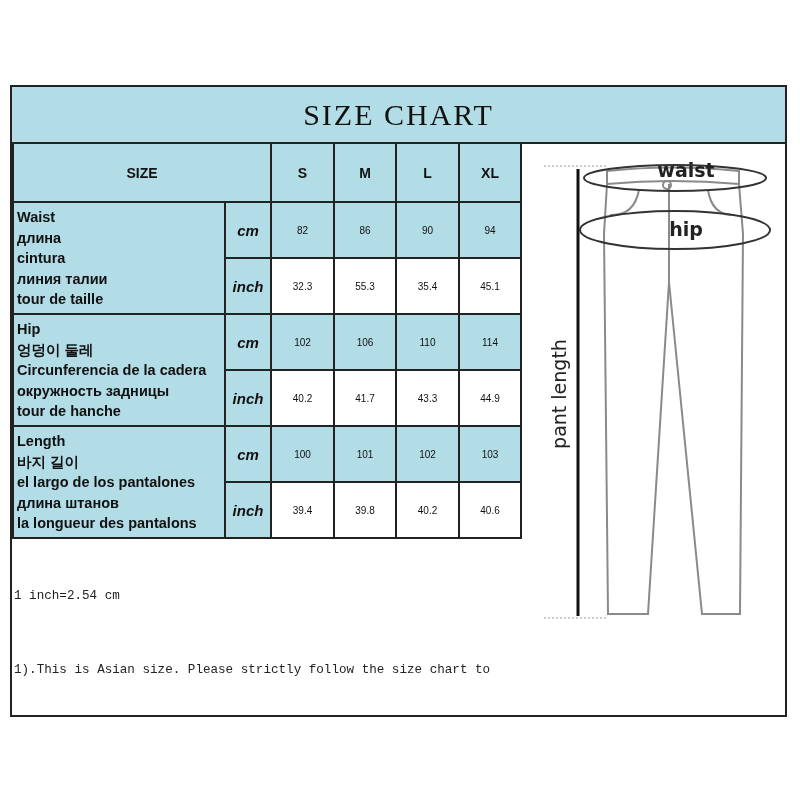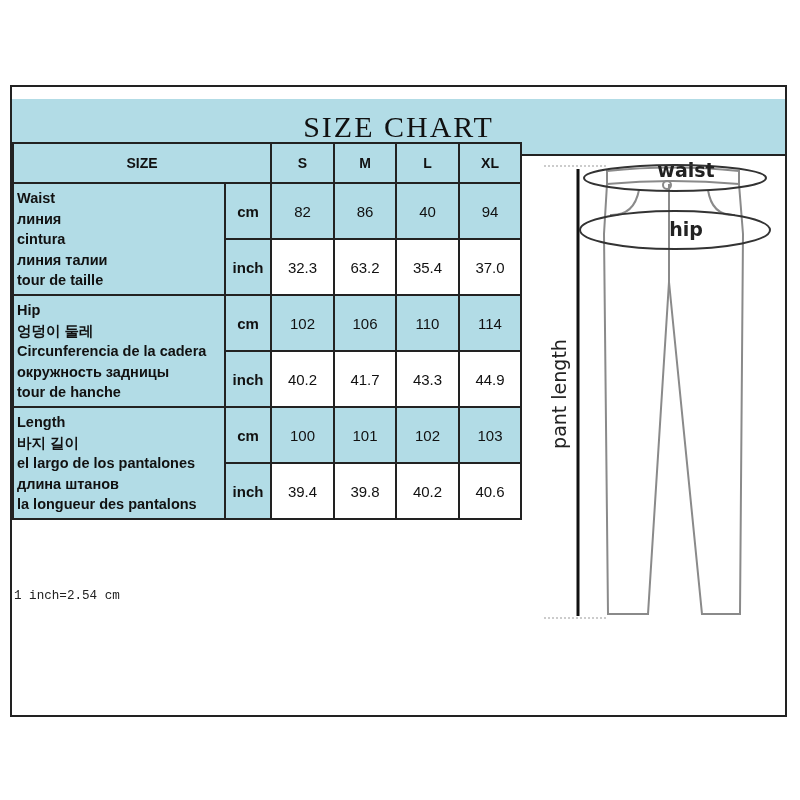--- a/index.html
+++ b/index.html
@@ -1,24 +1,24 @@
 <!DOCTYPE html>
 <html><head>
 <meta charset="utf-8">
 <style>
   html,body{margin:0;padding:0;background:#fff;}
   body{width:800px;height:800px;position:relative;overflow:hidden;font-family:"Liberation Sans",sans-serif;color:#111;}
   .frame{position:absolute;left:10px;top:85px;width:777px;height:632px;border:2px solid #222;box-sizing:border-box;background:#fff;}
-  .title{position:absolute;left:0;top:0;width:773px;height:57px;background:#b2dce6;border-bottom:2px solid #222;box-sizing:border-box;display:flex;align-items:center;justify-content:center;font-family:"Liberation Serif",serif;font-size:30px;letter-spacing:2px;margin-top:12px;}
+  .title{position:absolute;left:0;top:0;width:773px;height:57px;background:#b2dce6;border-bottom:2px solid #222;box-sizing:border-box;display:flex;align-items:center;justify-content:center;font-family:"Liberation Serif",serif;font-size:30px;letter-spacing:2px;}
   table.sc{position:absolute;left:0;top:55px;border-collapse:collapse;table-layout:fixed;}
-  table.sc td{border:2px solid #222;text-align:center;vertical-align:middle;font-size:15px;padding:0;box-sizing:border-box;}
+  table.sc td{border:2px solid #222;text-align:center;vertical-align:middle;font-size:10px;padding:0;box-sizing:border-box;}
   table.sc td.blue{background:#b2dce6;}
   table.sc td.white{background:#fff;border-radius:8px;}
   table.sc td.hdr{font-weight:bold;font-size:14px;}
-  table.sc td.unit{font-weight:bold;font-size:15px;}
+  table.sc td.unit{font-weight:bold;font-size:15px;font-style:italic;}
   table.sc td.label{text-align:left;font-weight:bold;font-size:14.5px;line-height:20.5px;padding-left:3px;vertical-align:top;padding-top:4px;}
   .notes{position:absolute;left:2px;top:463px;width:510px;font-family:"Liberation Mono",monospace;font-size:12.6px;line-height:18.5px;color:#222;white-space:pre;}
   .notes .conv{margin-bottom:18px;}
   .diagram{position:absolute;left:510px;top:57px;width:263px;height:571px;}
 </style>
 </head>
 <body>
 
 <div class="frame">
   <div class="title">SIZE CHART</div>
@@ -26,48 +26,48 @@
   <table class="sc">
     <colgroup>
       <col style="width:212px">
         <col style="width:46px">
         <col style="width:63px">
         <col style="width:62px">
         <col style="width:63px">
         <col style="width:62px">
     </colgroup>
     <tbody>
-        <tr style="height:40px">
+        <tr style="height:59px">
       <td class="blue hdr" colspan="2">SIZE</td>
       <td class="blue hdr">S</td>
       <td class="blue hdr">M</td>
       <td class="blue hdr">L</td>
       <td class="blue hdr">XL</td>
     </tr>
 
     <tr style="height:56px">
       <td class="blue label" rowspan="2">
         <div>Waist</div>
-        <div>линия</div>
+        <div>длина</div>
         <div>cintura</div>
         <div>линия талии</div>
         <div>tour de taille</div>
       </td>
       <td class="blue unit">cm</td>
       <td class="blue">82</td>
       <td class="blue">86</td>
-      <td class="blue">40</td>
+      <td class="blue">90</td>
       <td class="blue">94</td>
     </tr>
     <tr style="height:56px">
       <td class="blue unit">inch</td>
       <td class="white">32.3</td>
-      <td class="white">63.2</td>
+      <td class="white">55.3</td>
       <td class="white">35.4</td>
-      <td class="white">37.0</td>
+      <td class="white">45.1</td>
     </tr>
 
     <tr style="height:56px">
       <td class="blue label" rowspan="2">
         <div>Hip</div>
         <div>엉덩이 둘레</div>
         <div>Circunferencia de la cadera</div>
         <div>окружность задницы</div>
         <div>tour de hanche</div>
       </td>
@@ -104,20 +104,21 @@
       <td class="white">39.4</td>
       <td class="white">39.8</td>
       <td class="white">40.2</td>
       <td class="white">40.6</td>
     </tr>
   </tbody>
     </table>
 
   <div class="notes">
     <div class="conv">1 inch=2.54 cm</div>
+    <div>1).This is Asian size. Please strictly follow the size chart to</div>
     
     
     
     
     
   </div>
 
   <div class="diagram">
     <svg width="263" height="571" viewBox="0 0 263 571">
 

